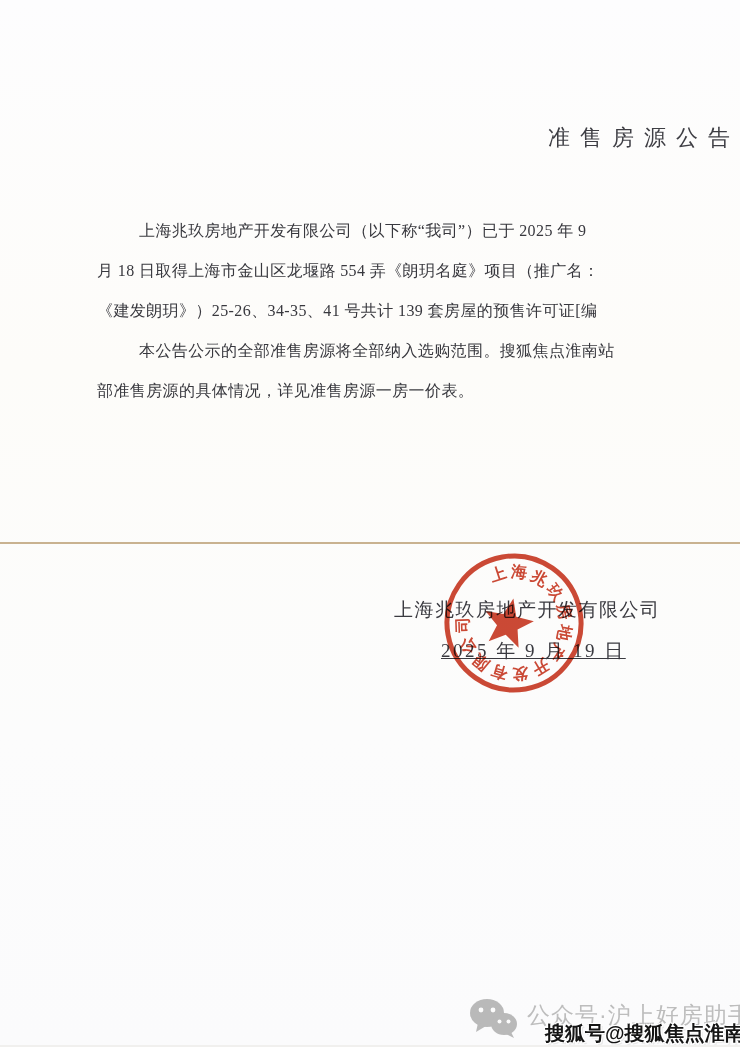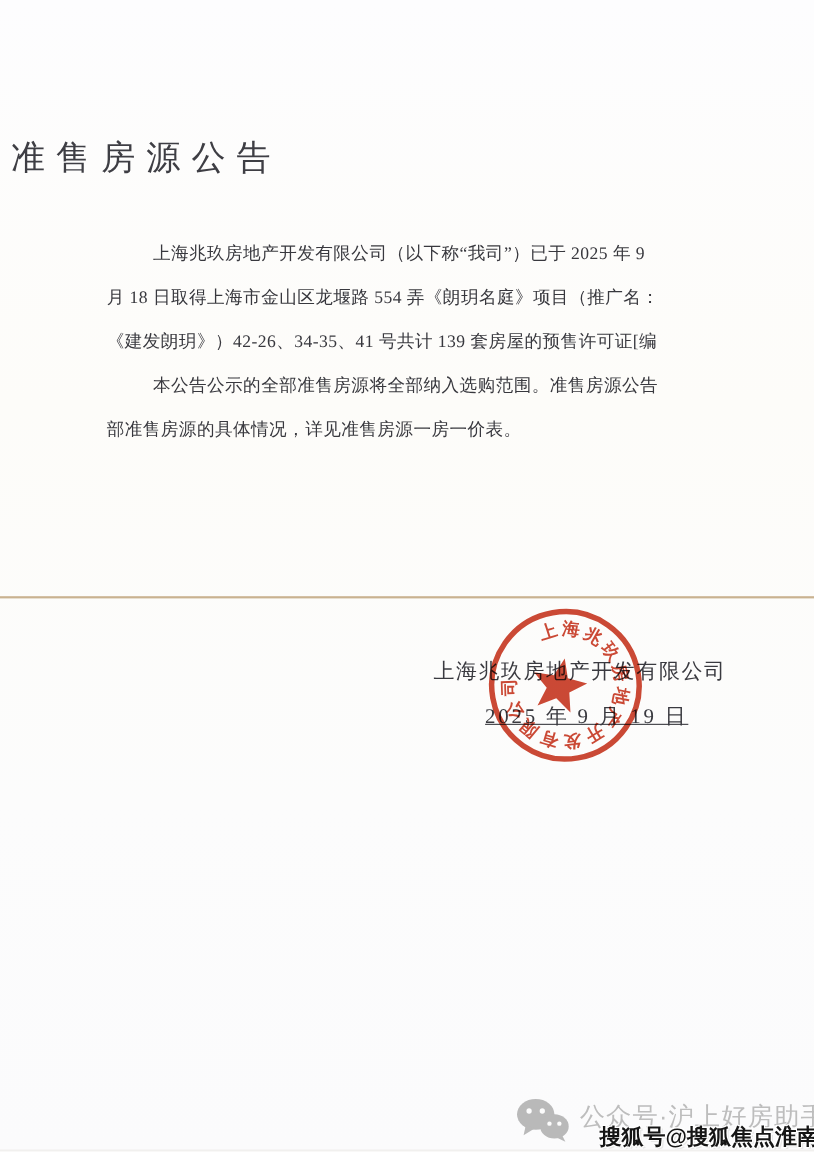--- a/index.html
+++ b/index.html
@@ -3,22 +3,22 @@
 <meta charset="utf-8">
 <style>
   html,body{margin:0;padding:0;}
   body{width:740px;height:1047px;background:#ffffff;overflow:hidden;}
   .page{
     position:relative;width:740px;height:1047px;overflow:hidden;
     background:linear-gradient(180deg,#fdfdfe 0%,#fdfcf9 35%,#fcfcfc 70%,#fbfbfc 100%);
     font-family:"Liberation Serif","DejaVu Serif",serif;
   }
   .doc-title{
-    position:absolute;top:123px;left:0;width:740px;text-align:left;
-    font-size:31px;letter-spacing:10px;padding-left:10px;box-sizing:border-box;
+    position:absolute;top:123px;left:0;width:740px;text-align:right;
+    font-size:22px;letter-spacing:10px;padding-left:10px;box-sizing:border-box;
     color:#3e3e44;font-weight:500;
   }
   .body-text{position:absolute;left:97px;top:211px;width:560px;}
   .line{font-size:16px;line-height:40px;color:#38383e;letter-spacing:0.4px;white-space:nowrap;}
   .line.indent{padding-left:42px;}
   .divider{position:absolute;left:0;top:542px;width:740px;height:2px;background:#bfa57c;opacity:0.85;}
   .sig-company{position:absolute;left:394px;top:597px;font-size:19px;letter-spacing:1.5px;color:#3a3a40;}
   .sig-date{position:absolute;left:441px;top:638px;font-size:19px;letter-spacing:2.5px;color:#3a3a40;text-decoration:underline;}
   .seal{position:absolute;left:437px;top:546px;width:154px;height:154px;mix-blend-mode:multiply;opacity:0.92;}
   .seal text{font-family:"Liberation Serif","DejaVu Serif",serif;font-weight:bold;}
@@ -37,22 +37,22 @@
 </head>
 <body>
 
 <div class="page">
 
   <div class="doc-title">准售房源公告</div>
 
   <div class="body-text">
     <div class="line indent">上海兆玖房地产开发有限公司（以下称“我司”）已于 2025 年 9</div>
     <div class="line">月 18 日取得上海市金山区龙堰路 554 弄《朗玥名庭》项目（推广名：</div>
-    <div class="line">《建发朗玥》）42-26、34-35、41 号共计 139 套房屋的预售许可证[编</div>
-    <div class="line indent">本公告公示的全部准售房源将全部纳入选购范围。准售房源公告</div>
+    <div class="line">《建发朗玥》）25-26、34-35、41 号共计 139 套房屋的预售许可证[编</div>
+    <div class="line indent">本公告公示的全部准售房源将全部纳入选购范围。搜狐焦点淮南站</div>
     <div class="line">部准售房源的具体情况，详见准售房源一房一价表。</div>
   </div>
 
   <div class="divider"></div>
 
   <div class="sig-company">上海兆玖房地产开发有限公司</div>
   <div class="sig-date">2025 年 9 月 19 日</div>
 
   <svg class="seal" viewBox="0 0 154 154">
     <g transform="translate(77,77) rotate(125)">

